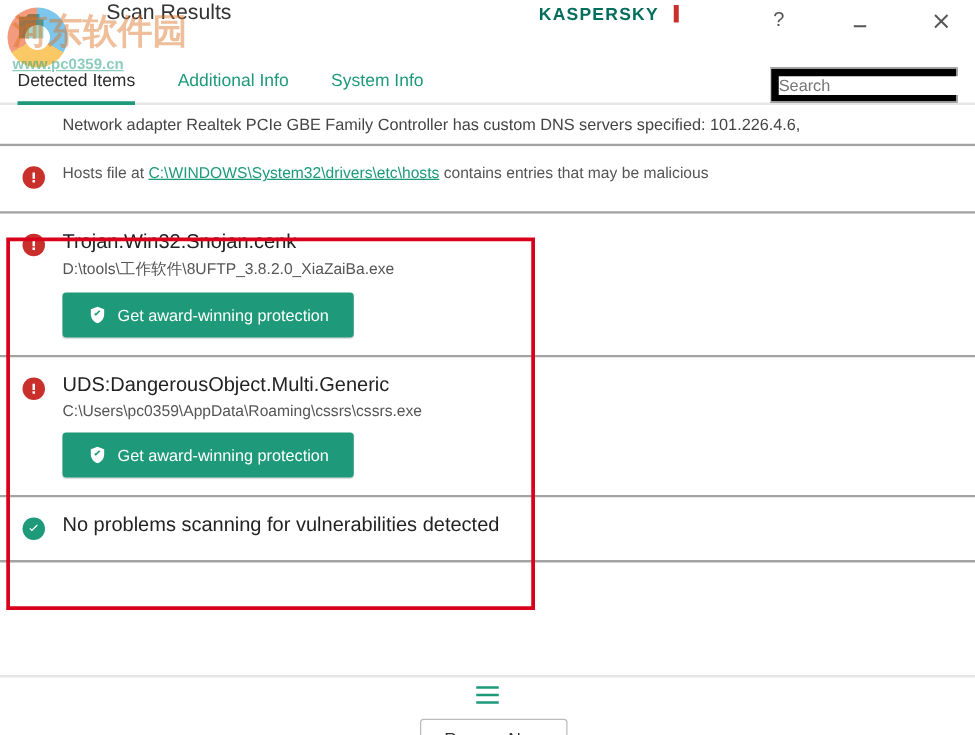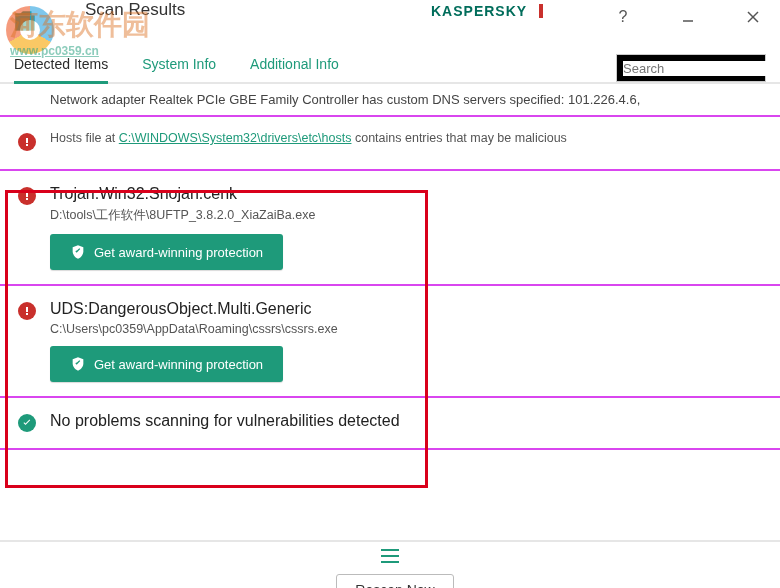--- a/index.html
+++ b/index.html
@@ -44,21 +44,21 @@
     padding: 4px 6px; background: #000000;
   }
   .search-input {
     border: none; outline: none; flex: 1; font-size: 13px; color: #555;
   }
   
   .content {
     height: 454px; overflow-y: auto;
   }
   .row {
-    border-bottom: 2px solid #d946ef; padding: 14px 18px 14px 50px;
+    border-bottom: 2px solid #a3a3a3; padding: 14px 18px 14px 50px;
     position: relative; background: #fff;
   }
   .row.minor { padding-top: 8px; padding-bottom: 8px; font-size: 13px; color: #444; }
   .row .badge {
     position: absolute; left: 18px; top: 16px;
     width: 18px; height: 18px; border-radius: 50%;
     display: flex; align-items: center; justify-content: center;
   }
   .badge.alert { background: #c9302c; }
   .badge.ok { background: #1e9a7a; }
@@ -134,22 +134,22 @@
   <div class="win-btn">
     <svg width="14" height="14">
         <line x1="2" y1="2" x2="12" y2="12" stroke-width="1.5"></line>
         <line x1="12" y1="2" x2="2" y2="12" stroke-width="1.5"></line>
       </svg>
   </div>
 </div>
 
 <div class="tabs">
   <div class="tab active">Detected Items</div>
+  <div class="tab">Additional Info</div>
   <div class="tab">System Info</div>
-  <div class="tab">Additional Info</div>
   <div class="search-wrap">
     <input class="search-input" placeholder="Search" style="">
 
   </div>
 </div>
 
 <div class="content">
 
   <div class="row minor">
     <span>Network adapter Realtek PCIe GBE Family Controller has custom DNS servers specified: 101.226.4.6,</span>

